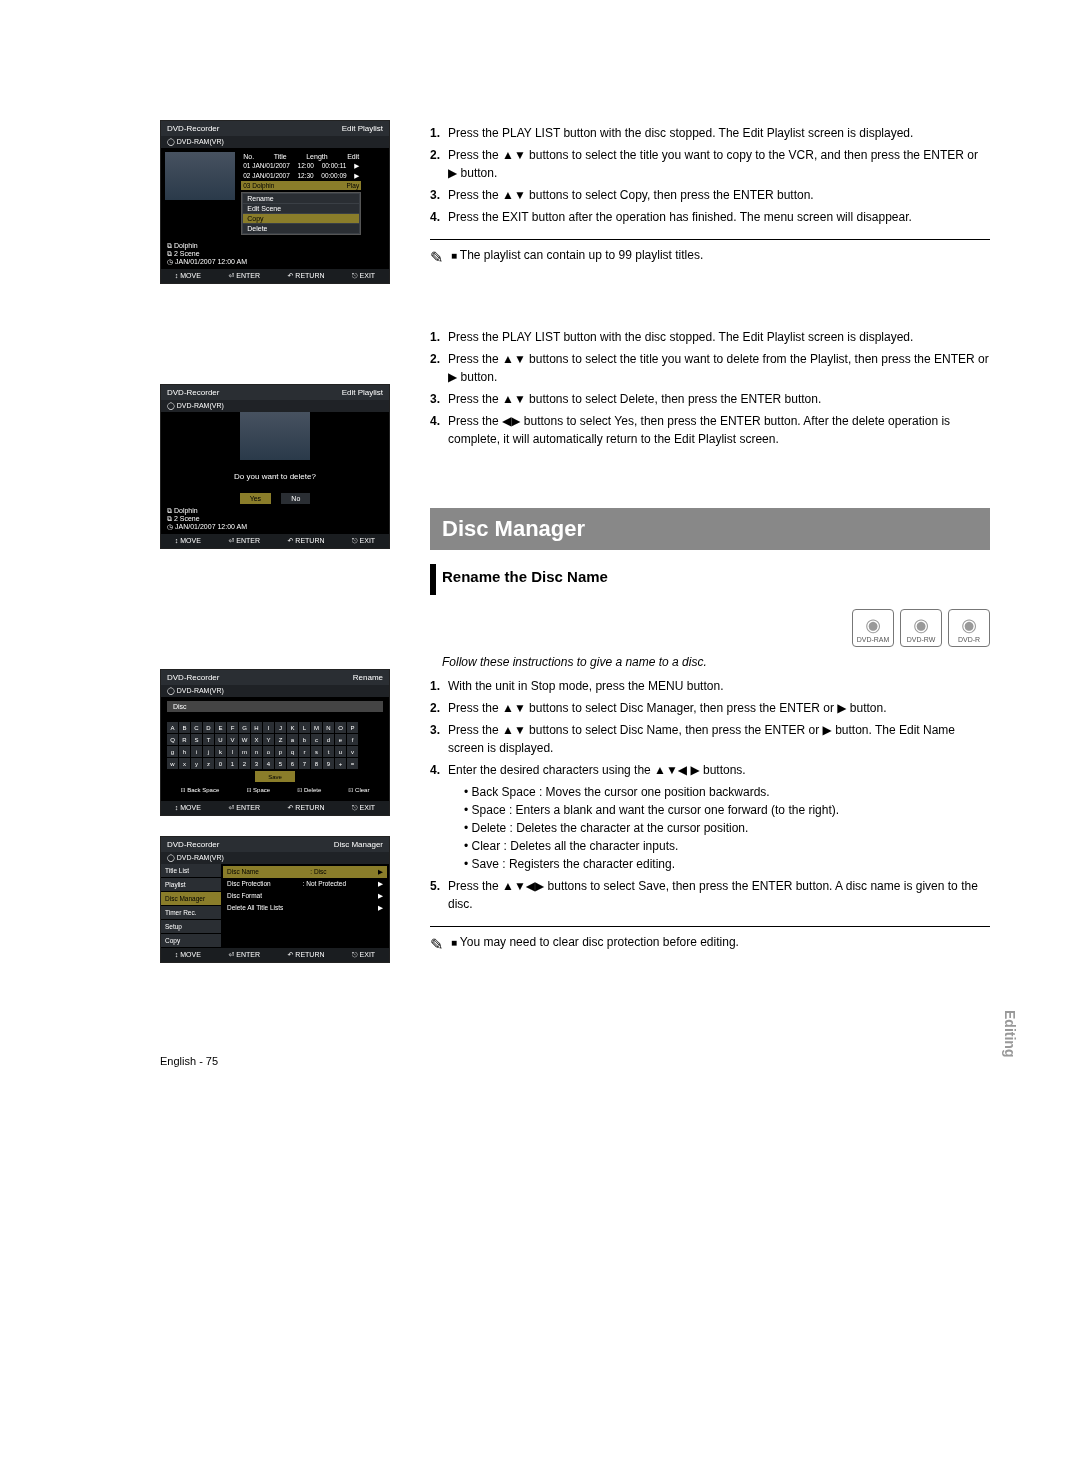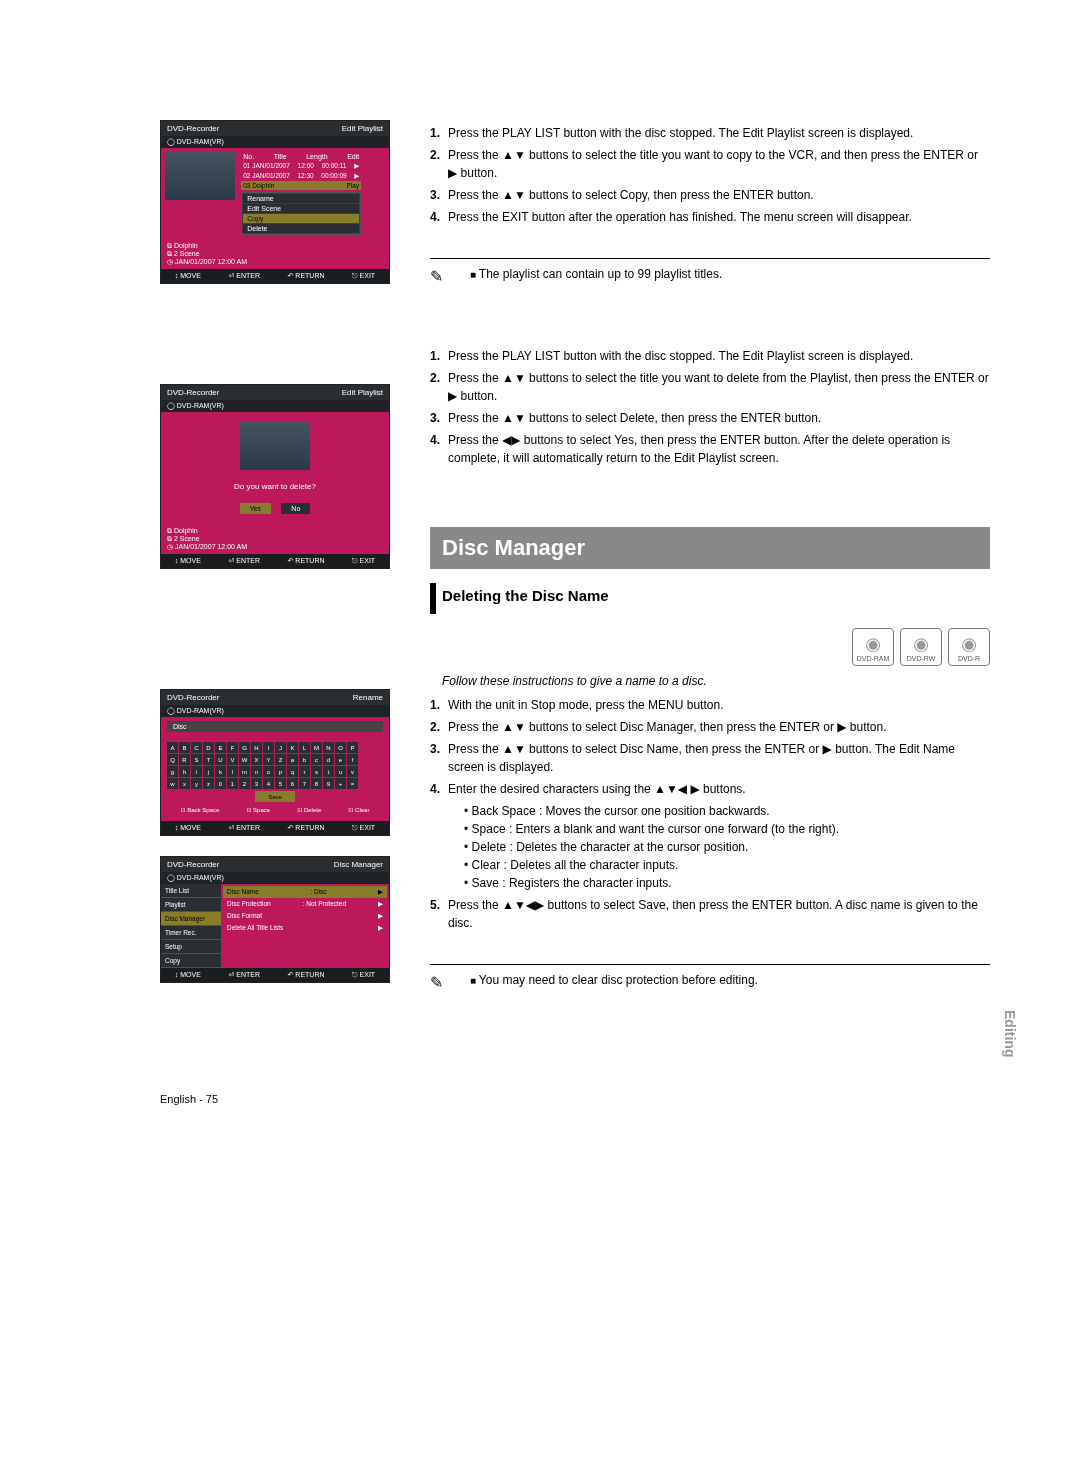--- a/index.html
+++ b/index.html
@@ -1,34 +1,34 @@
 <!DOCTYPE html>
 <html><head>
 <meta charset="utf-8">
 <style>
 *{margin:0;padding:0;box-sizing:border-box;}
 body{font-family:Arial,Helvetica,sans-serif;font-size:12px;background:#fff;color:#000;width:1080px;padding:120px 90px 60px 160px;position:relative;}
 .page{display:grid;grid-template-columns:230px 1fr;column-gap:40px;}
 .left-col{display:flex;flex-direction:column;gap:100px;}
-.screenshot{background:#be185d;color:#fff;font-size:8px;border:1px solid #222;}
+.screenshot{background:#000000;color:#fff;font-size:8px;border:1px solid #222;}
 .ss-header{display:flex;justify-content:space-between;padding:3px 6px;background:#2a2e33;}
 .ss-sub{background:#1f2226;padding:2px 6px;font-size:7px;}
 .ss-body{padding:4px;}
 .thumb{width:70px;height:48px;background:linear-gradient(180deg,#475260 0%,#2a3a4a 100%);display:inline-block;vertical-align:top;}
 .list-area{display:inline-block;vertical-align:top;margin-left:4px;width:120px;}
 .list-head{display:flex;justify-content:space-between;font-size:7px;padding:1px 2px;}
 .list-row{font-size:6.5px;padding:1px 2px;display:flex;justify-content:space-between;}
 .list-row.sel{background:#8a7d2a;color:#000;}
 .menu-drop{background:#3a3f45;border:1px solid #555;margin-top:2px;}
 .menu-drop div{padding:1px 4px;font-size:7px;background:#2a2e33;margin:1px;}
 .menu-drop div.hl{background:#8a7d2a;color:#000;}
 .ss-low{padding:3px 6px;font-size:7px;}
 .ss-low span{margin-right:2px;}
 .ss-foot{background:#1a1d20;padding:3px 4px;font-size:7px;display:flex;gap:8px;justify-content:space-around;}
-.dialog-body{padding:10px 6px;text-align:center;}
+.dialog-body{padding:0 6px;text-align:center;}
 .dialog-body .msg{margin:12px 0;font-size:8px;}
 .btn{display:inline-block;padding:2px 10px;margin:0 4px;font-size:7px;}
 .btn.yes{background:#8a7d2a;color:#000;}
 .btn.no{background:#2a2e33;}
 .keyboard{padding:6px;}
 .kb-row{display:flex;gap:1px;margin-bottom:1px;}
 .kb-key{width:11px;height:11px;background:#2a2e33;font-size:6px;display:flex;align-items:center;justify-content:center;}
 .kb-save{width:40px;height:11px;background:#8a7d2a;color:#000;font-size:6px;display:flex;align-items:center;justify-content:center;margin:2px auto;}
 .kb-foot{display:flex;justify-content:space-around;font-size:6px;padding:2px 0;}
 .dm-body{display:flex;}
@@ -38,21 +38,21 @@
 .dm-main{flex:1;padding:2px;}
 .dm-main div{padding:2px 4px;font-size:6.5px;display:flex;justify-content:space-between;}
 .dm-main div.sel{background:#8a7d2a;color:#000;}
 .right-col{}
 .sec-title{background:#666;border-left:6px solid #000;color:#fff;font-weight:bold;font-size:16px;padding:6px 10px;margin-bottom:14px;}
 .sec-title.mega{background:#888;font-size:22px;padding:8px 12px;border-left:none;}
 .subhead{font-weight:bold;font-size:15px;padding:4px 0 10px 6px;border-left:6px solid #000;margin-bottom:10px;}
 ol{list-style:none;}
 li.step{display:flex;margin:4px 0;line-height:1.5;}
 li.step .num{font-weight:bold;min-width:18px;}
-.note-box{margin-top:32px;border-top:1px solid #000;padding-top:8px;display:flex;gap:20px;}
+.note-box{margin-top:13px;border-top:1px solid #000;padding-top:8px;display:flex;gap:1px;}
 .note-icon{width:20px;height:20px;}
 .note-icon::before{content:"✎";font-size:16px;}
 .note-list{flex:1;}
 .note-list div::before{content:"■ ";font-size:10px;}
 .section{margin-bottom:60px;}
 .disc-icons{float:right;display:flex;gap:6px;margin-top:4px;}
 .disc-icon{width:42px;height:38px;border:1px solid #777;border-radius:4px;display:flex;flex-direction:column;align-items:center;justify-content:center;font-size:7px;color:#555;}
 .disc-icon::before{content:"◉";font-size:18px;color:#999;}
 .instr-italic{font-style:italic;font-weight:normal;margin:8px 12px;}
 .sub-bullet{margin-left:34px;line-height:1.5;}
@@ -326,21 +326,21 @@
         <li class="step">
             <span class="num">4.</span>
             <span>Press the ◀▶ buttons to select Yes, then press the ENTER button. After the delete operation is complete, it will automatically return to the Edit Playlist screen.</span>
           </li>
       </ol>
     </div>
 
     <div class="section">
       <div class="sec-title mega">Disc Manager</div>
       <div style="position:relative;">
-        <div class="subhead">Deleting the Disc Name</div>
+        <div class="subhead">Rename the Disc Name</div>
         <div class="disc-icons">
           <div class="disc-icon">DVD-RAM</div>
           <div class="disc-icon">DVD-RW</div>
           <div class="disc-icon">DVD-R</div>
         </div>
       </div>
       <div style="clear:both;"></div>
       <div class="instr-italic">Follow these instructions to give a name to a disc.</div>
       <ol>
         <li class="step">
@@ -357,21 +357,21 @@
           </li>
         <li class="step">
             <span class="num">4.</span>
             <span>Enter the desired characters using the ▲▼◀ ▶ buttons.</span>
           </li>
       </ol>
       <div class="sub-bullet">• Back Space : Moves the cursor one position backwards.</div>
       <div class="sub-bullet">• Space : Enters a blank and want the cursor one forward (to the right).</div>
       <div class="sub-bullet">• Delete : Deletes the character at the cursor position.</div>
       <div class="sub-bullet">• Clear : Deletes all the character inputs.</div>
-      <div class="sub-bullet">• Save : Registers the character inputs.</div>
+      <div class="sub-bullet">• Save : Registers the character editing.</div>
       <ol>
         <li class="step">
             <span class="num">5.</span>
             <span>Press the ▲▼◀▶ buttons to select Save, then press the ENTER button. A disc name is given to the disc.</span>
           </li>
       </ol>
       <div class="note-box">
         <span class="note-icon"></span>
         <div class="note-list">
           <div>You may need to clear disc protection before editing.</div>

